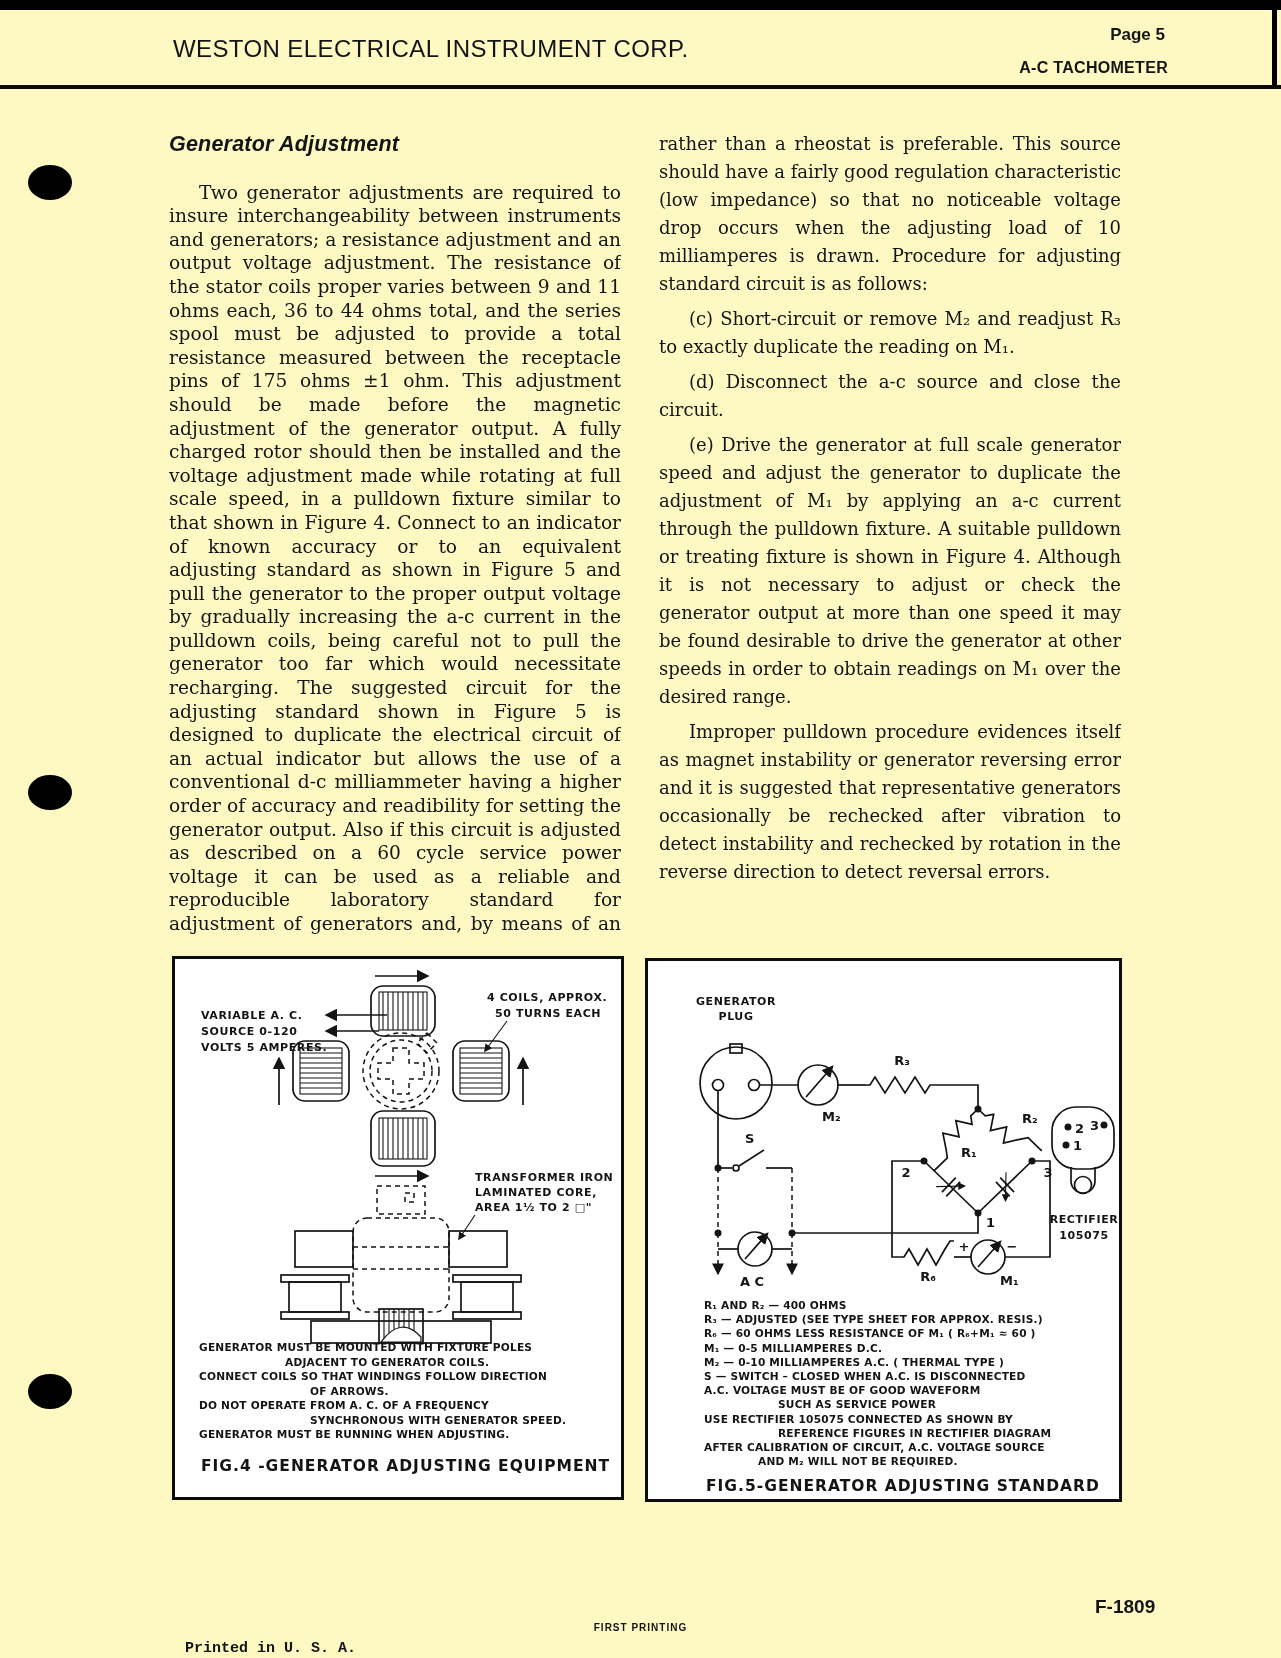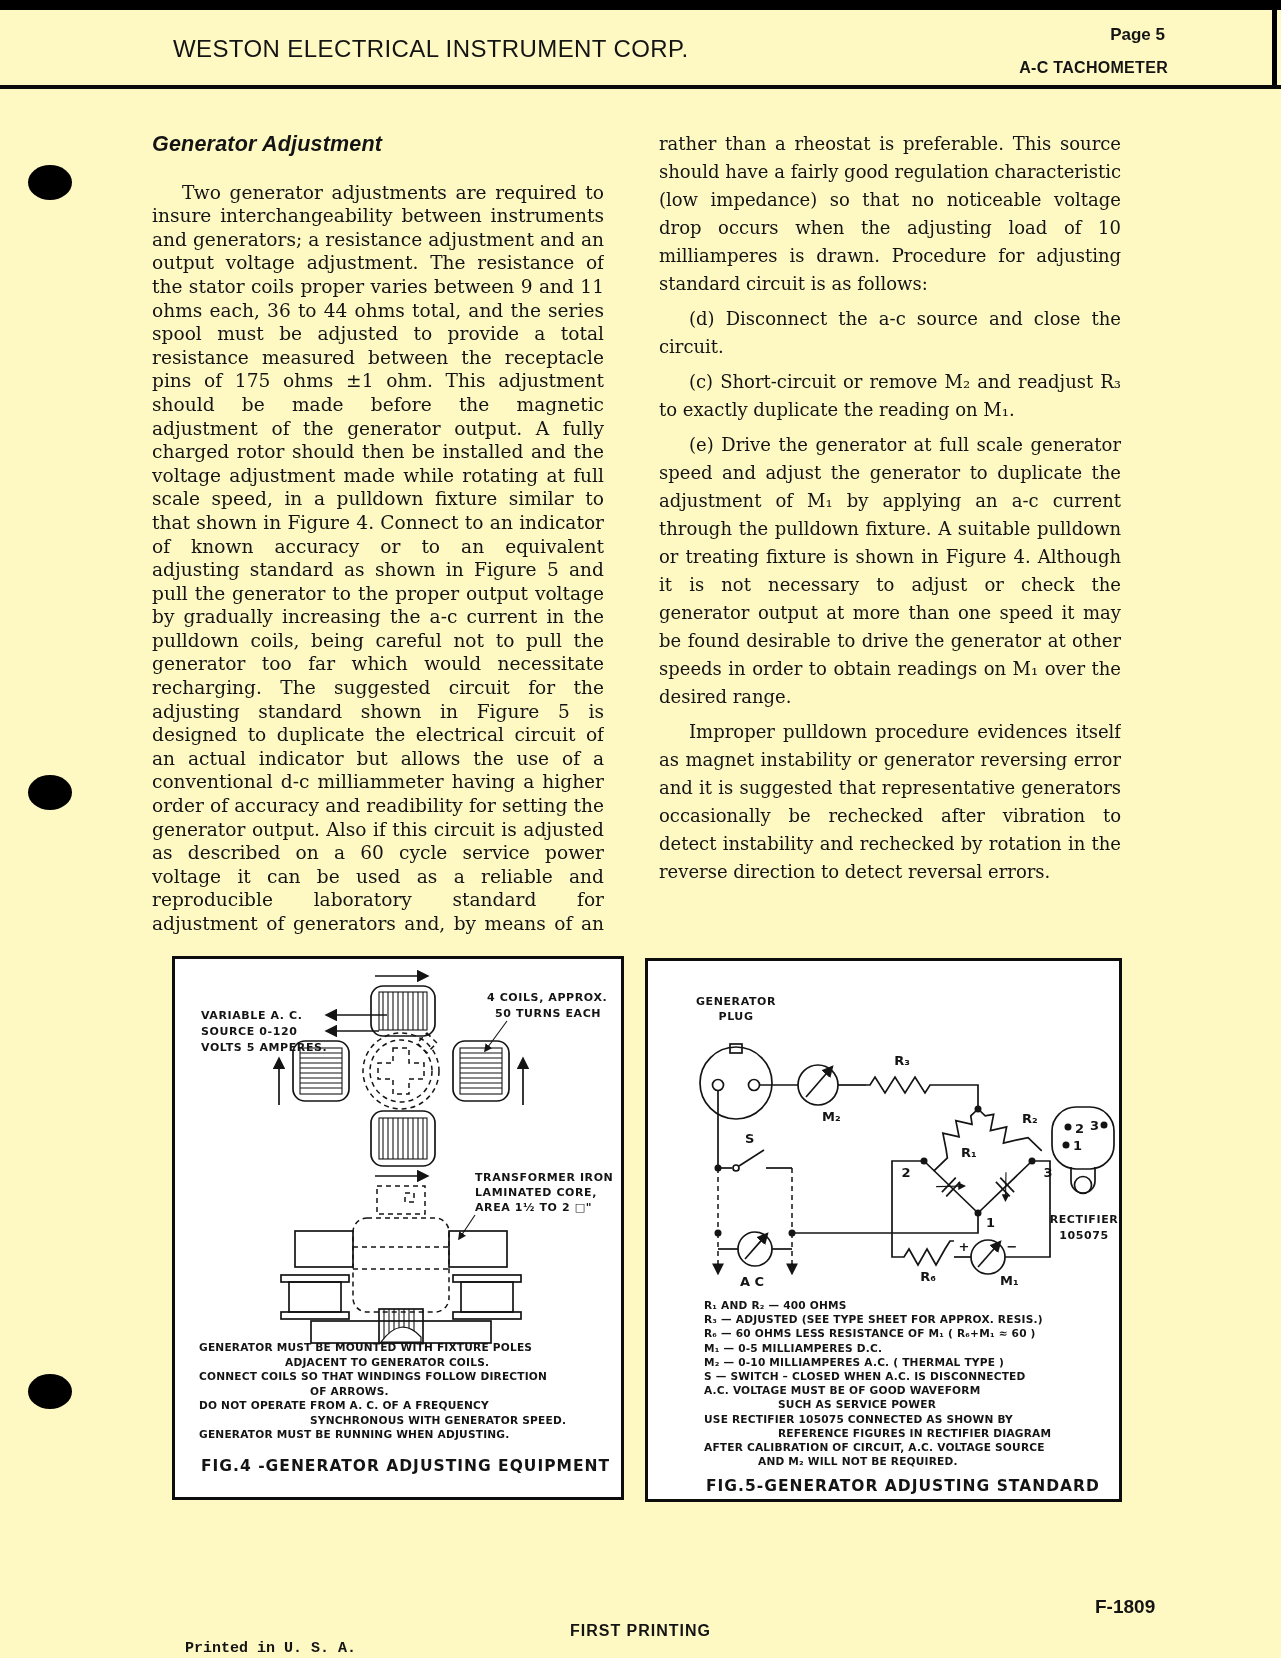--- a/index.html
+++ b/index.html
@@ -10,21 +10,21 @@
   .headrule{position:absolute;left:0;top:85px;width:1281px;height:4px;background:#0a0a0a;}
   .company{position:absolute;left:173px;top:35px;font-family:"Liberation Sans",sans-serif;
            font-weight:normal;font-size:24px;letter-spacing:.4px;}
   .pagenum{position:absolute;right:116px;top:25px;font-family:"Liberation Sans",sans-serif;
            font-weight:bold;font-size:17px;}
   .product{position:absolute;right:113px;top:59px;font-family:"Liberation Sans",sans-serif;
            font-weight:bold;font-size:16px;letter-spacing:.3px;}
   .hole{position:absolute;left:28px;width:44px;height:35px;background:#000;border-radius:50%;}
   .h1{top:165px}.h2{top:775px}.h3{top:1374px}
   .col{position:absolute;top:130px;text-align:justify;overflow:hidden;}
-  .col-left{left:152px;width:452px;height:810px;font-size:18.6px;line-height:23.6px;}
+  .col-left{left:169px;width:452px;height:810px;font-size:18.6px;line-height:23.6px;}
   .col-right{left:659px;width:462px;height:822px;font-size:18px;line-height:28px;}
   .col h2{font-family:"Liberation Sans",sans-serif;font-style:italic;font-weight:bold;
           font-size:21.5px;margin:3px 0 24px 0;letter-spacing:.2px;text-align:left;}
   .col p{margin:0;text-indent:30px;}
   .col-right p{margin-bottom:7px;}
   .col-right p.noindent{text-indent:0;}
   .figure{position:absolute;border:3px solid #0d0d0d;background:#fff;}
   #fig4{left:172px;top:956px;width:446px;height:538px;}
   #fig5{left:645px;top:958px;width:471px;height:538px;}
   .figure svg{position:absolute;left:0;top:0;}
@@ -32,21 +32,21 @@
   svg .thin{stroke:#141414;stroke-width:1.1;fill:none;}
   svg .dash{stroke:#141414;stroke-width:1.5;fill:none;stroke-dasharray:5 4;}
   svg .lbl{font:bold 11px "DejaVu Sans",sans-serif;letter-spacing:.6px;fill:#141414;}
   svg .note{font:bold 10.6px "DejaVu Sans",sans-serif;letter-spacing:.2px;fill:#141414;}
   svg .cap{font:bold 15.5px "DejaVu Sans",sans-serif;letter-spacing:1px;fill:#141414;}
   svg .sgn{font:bold 13px "DejaVu Sans",sans-serif;fill:#141414;}
   svg .dot{fill:#141414;stroke:none;}
   .footer-printed{position:absolute;left:185px;top:1640px;font-family:Liberation Mono, monospace;
                   font-weight:bold;font-size:15px;}
   .footer-first{position:absolute;left:0;top:1622px;width:1281px;text-align:center;
-                font-family:"Liberation Sans",sans-serif;font-weight:bold;font-size:16px;letter-spacing:1px;}
+                font-family:"Liberation Sans",sans-serif;font-weight:bold;font-size:10px;letter-spacing:1px;}
   .footer-form{position:absolute;left:1095px;top:1596px;font-family:"Liberation Sans",sans-serif;
                font-weight:bold;font-size:19px;}
 </style>
 </head>
 <body>
 
 <div class="page">
 
   <div class="topband"></div>
   <div class="rightsliver"></div>
@@ -59,22 +59,22 @@
   <div class="hole h2"></div>
   <div class="hole h3"></div>
 
   <div class="col col-left">
     <h2>Generator Adjustment</h2>
     <p>Two generator adjustments are required to insure interchangeability between instruments and generators; a resistance adjustment and an output voltage adjustment. The resistance of the stator coils proper varies between 9 and 11 ohms each, 36 to 44 ohms total, and the series spool must be adjusted to provide a total resistance measured between the receptacle pins of 175 ohms ±1 ohm. This adjustment should be made before the magnetic adjustment of the generator output. A fully charged rotor should then be installed and the voltage adjustment made while rotating at full scale speed, in a pulldown fixture similar to that shown in Figure 4. Connect to an indicator of known accuracy or to an equivalent adjusting standard as shown in Figure 5 and pull the generator to the proper output voltage by gradually increasing the a-c current in the pulldown coils, being careful not to pull the generator too far which would necessitate recharging. The suggested circuit for the adjusting standard shown in Figure 5 is designed to duplicate the electrical circuit of an actual indicator but allows the use of a conventional d-c milliammeter having a higher order of accuracy and readibility for setting the generator output.  Also if this circuit is adjusted as described on a 60 cycle service power voltage it can be used as a reliable and reproducible laboratory standard for adjustment of generators and, by means of an adjusted generator, as an instrument adjustment standard. The a-c voltage source must be capable of accurate adjustment to the full scale speed generator voltage (see type sheet) and should be of good wave form. Service power voltage varied by means of an adjustable auto-transformer</p>
   </div>
 
   <div class="col col-right">
     <p class="noindent">rather than a rheostat is preferable. This source should have a fairly good regulation characteristic (low impedance) so that no noticeable voltage drop occurs when the adjusting load of 10 milliamperes is drawn. Procedure for adjusting standard circuit is as follows:</p>
+    <p>(c)  Short-circuit or remove M₂ and readjust R₃ to exactly duplicate the reading on M₁.</p>
     <p>(d)  Disconnect the a-c source and close the circuit.</p>
-    <p>(c)  Short-circuit or remove M₂ and readjust R₃ to exactly duplicate the reading on M₁.</p>
     <p>(e)  Drive the generator at full scale generator speed and adjust the generator to duplicate the adjustment of M₁ by applying an a-c current through the pulldown fixture. A suitable pulldown or treating fixture is shown in Figure 4. Although it is not necessary to adjust or check the generator output at more than one speed it may be found desirable to drive the generator at other speeds in order to obtain readings on M₁ over the desired range.</p>
     <p>Improper pulldown procedure evidences itself as magnet instability or generator reversing error and it is suggested that representative generators occasionally be rechecked after vibration to detect instability and rechecked by rotation in the reverse direction to detect reversal errors.</p>
   </div>
 
   <div class="figure" id="fig4">
     <svg width="446" height="538" viewBox="0 0 446 538">
       <defs>
         <marker id="a4" viewBox="0 0 10 10" refX="8" refY="5" markerWidth="7.5" markerHeight="7.5" orient="auto-start-reverse">
           <path d="M0,0L10,5L0,10z" fill="#141414"></path>
         </marker>

